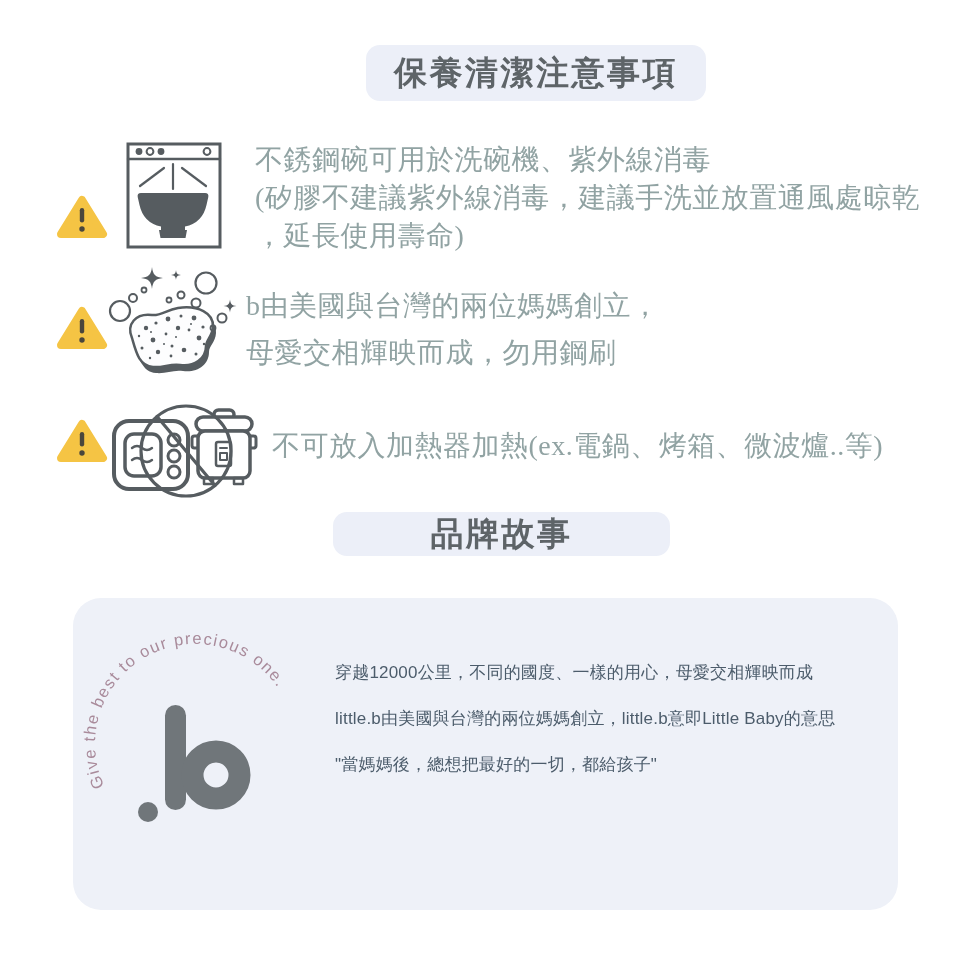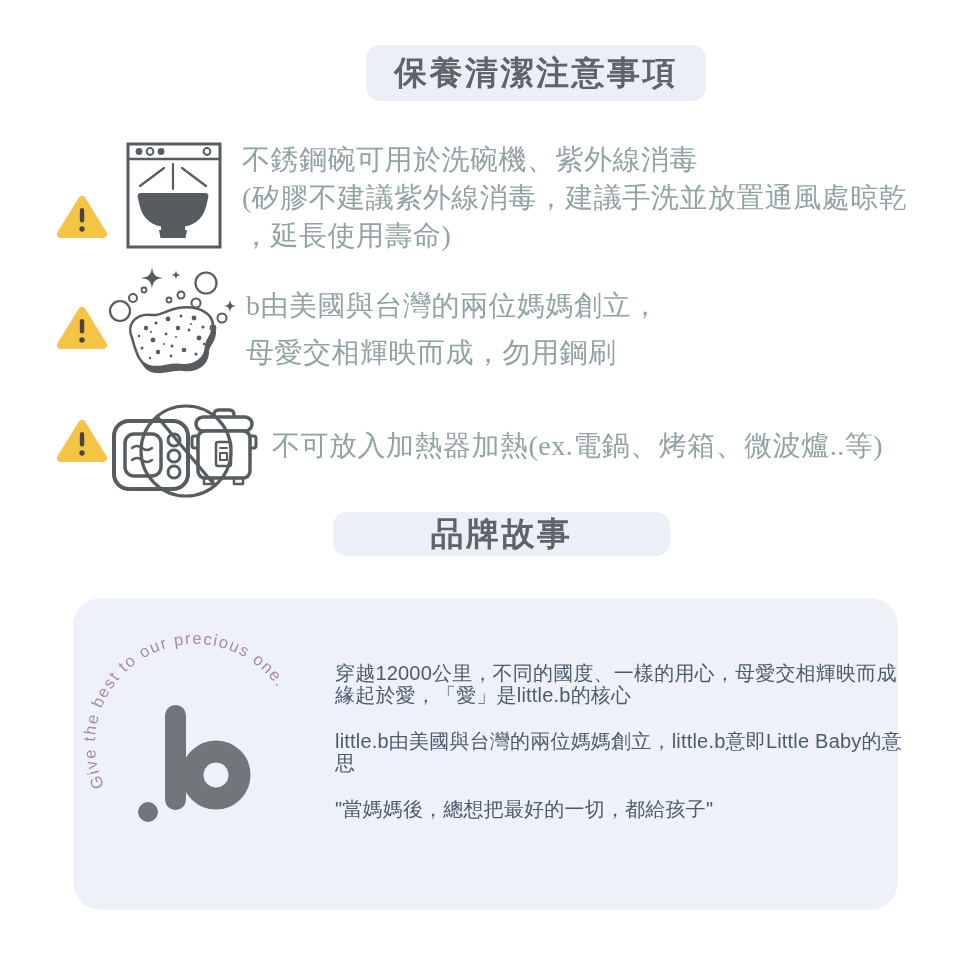--- a/index.html
+++ b/index.html
@@ -6,28 +6,28 @@
   .canvas{position:relative;width:962px;height:962px;background:#ffffff;overflow:hidden;
           font-family:"Liberation Sans","DejaVu Sans",sans-serif;}
   .badge{position:absolute;background:#ECEFF8;border-radius:14px;
          display:flex;align-items:center;justify-content:center;
          font-weight:bold;font-size:33px;letter-spacing:2.5px;color:#5E6468;}
   #badge-care{left:338px;top:45px;width:340px;height:56px;margin-left:28px;}
   #badge-brand{left:333px;top:512px;width:337px;height:44px;}
   .abs{position:absolute;}
   .care-text{position:absolute;font-family:"Liberation Serif","DejaVu Serif",serif;
              color:#91A3A3;font-size:28px;letter-spacing:0.5px;white-space:nowrap;}
-  #care-text-1{left:242px;top:141px;line-height:38px;}
+  #care-text-1{left:255px;top:141px;line-height:38px;}
   #care-text-2{left:246px;top:282px;line-height:47px;}
   #care-text-3{left:272px;top:427px;line-height:38px;}
   #panel{position:absolute;left:73px;top:598px;width:825px;height:312px;
          border-radius:28px;background:#EEF1F8;}
   #logo-svg{position:absolute;left:78px;top:622px;}
   #story{position:absolute;left:335px;top:662px;width:580px;color:#4C5C6B;
-         font-size:20px;line-height:22px;letter-spacing:0.2px;}
+         font-size:17px;line-height:22px;letter-spacing:0.2px;}
   #story p{margin:0 0 24px 0;}
   #story p:last-child{margin:0;}
   svg{display:block;}
 </style>
 </head>
 <body>
 
 <div class="canvas">
 
   <div class="badge" id="badge-care">
@@ -159,21 +159,20 @@
     <g fill="#70767A">
       <rect x="87" y="83" width="21" height="105" rx="10.5"></rect>
       <circle cx="138" cy="153" r="23.5" fill="none" stroke="#70767A" stroke-width="22"></circle>
       <circle cx="70" cy="190" r="10"></circle>
     </g>
   </svg>
 
   <div id="story">
     <p>
       <span>穿越12000公里，不同的國度、一樣的用心，母愛交相輝映而成</span><br>
-      <span>緣起於愛，「愛」是little.b的核心</span>
     </p>
     <p>
       <span>little.b由美國與台灣的兩位媽媽創立，little.b意即Little Baby的意思</span><br>
     </p>
     <p>
       <span>"當媽媽後，總想把最好的一切，都給孩子"</span>
     </p>
   </div>
 
 </div>

